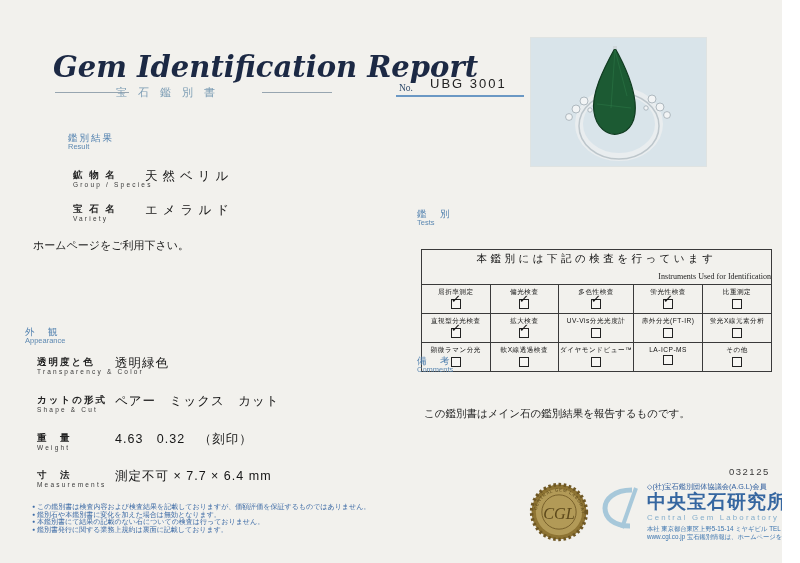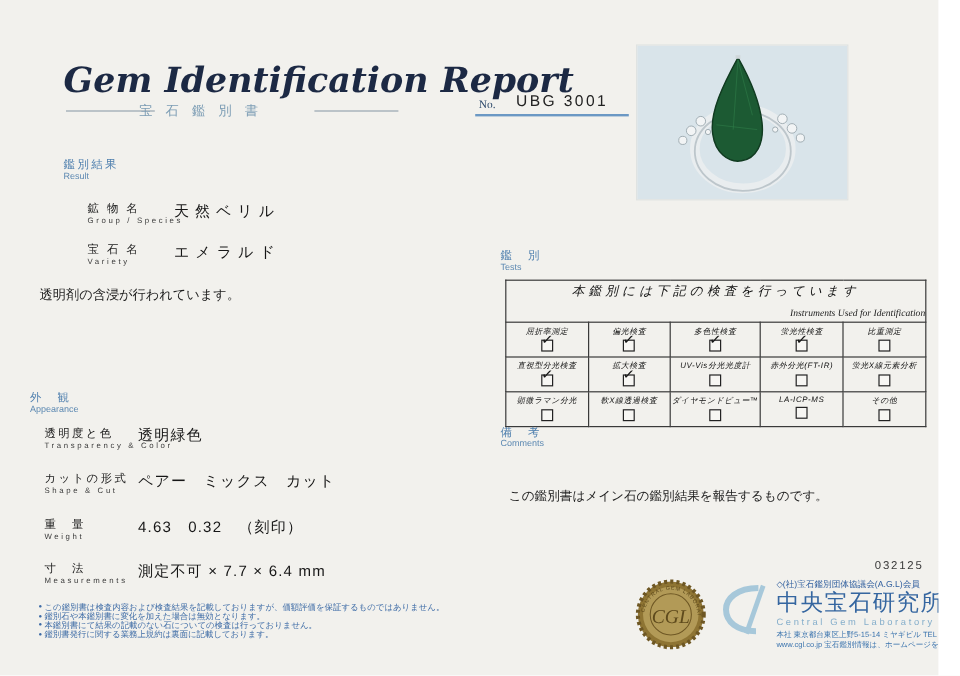--- a/index.html
+++ b/index.html
@@ -18,41 +18,41 @@
             font-size:9.5px;color:#2e4a6b;}
   .no-value{position:absolute;left:430px;top:76px;font-size:13px;letter-spacing:2px;color:#222;white-space:nowrap;}
   .no-rule{position:absolute;left:396px;top:95px;width:128px;height:1.5px;background:#6b98c4;}
 
   .photo{position:absolute;left:530px;top:37px;width:175px;height:128px;border:1px solid #dfe3e2;}
 
   
   .sec-head{position:absolute;line-height:1.1;}
   .sec-head .jp{font-size:9.5px;color:#4e7fae;letter-spacing:2px;white-space:nowrap;}
   .sec-head .en{font-size:7.5px;color:#5d89b2;}
-  .res-head{left:10px;top:133px;padding-left:43px;}
+  .res-head{left:25px;top:133px;padding-left:43px;}
   .app-head{left:25px;top:327px;}
   .tests-head{left:417px;top:209px;}
   .com-head{left:417px;top:356px;}
 
   
   .field{position:absolute;line-height:1.1;}
   .field .lab-jp{font-size:9.5px;color:#222;letter-spacing:2px;white-space:nowrap;}
   .field .lab-en{font-size:6.5px;color:#3a3a3a;margin-top:1px;white-space:nowrap;}
   .field .val{position:absolute;top:1px;font-size:12.5px;color:#161616;white-space:nowrap;}
   .fld-r1{left:73px;top:169px;} .fld-r2{left:73px;top:203px;}
   .fld-r1 .val,.fld-r2 .val{left:72px;letter-spacing:5px;}
   .fld-a1{left:37px;top:356px;} .fld-a2{left:37px;top:394px;}
   .fld-a3{left:37px;top:432px;} .fld-a4{left:37px;top:469px;}
   .fld-a1 .val,.fld-a2 .val,.fld-a3 .val,.fld-a4 .val{left:78px;letter-spacing:1px;}
 
   .note{position:absolute;left:33px;top:238px;font-size:11px;color:#1d1d1d;white-space:nowrap;}
   .comment-text{position:absolute;left:424px;top:407px;font-size:10.5px;color:#1d1d1d;white-space:nowrap;}
 
   
-  .tests-table{position:absolute;left:421px;top:233px;width:351px;border-collapse:collapse;font-style:italic;}
+  .tests-table{position:absolute;left:421px;top:249px;width:351px;border-collapse:collapse;}
   .tests-table,.tests-table th,.tests-table td{border:1px solid #3a3a3a;}
   .tests-table{border-width:1.5px;}
   .tests-table th{padding:2px 0 3px;font-weight:normal;}
   .tt-jp{font-size:10.5px;letter-spacing:3.5px;color:#111;white-space:nowrap;}
   .tt-en{font-size:8px;font-family:"Liberation Serif",serif;color:#222;margin-top:6px;text-align:right;}
   .tests-table td{width:20%;height:24px;vertical-align:top;padding-top:3px;}
   .t-label{font-size:6.6px;text-align:center;letter-spacing:0.5px;color:#111;white-space:nowrap;}
   .t-check{width:8px;height:8px;border:1px solid #222;margin:2px auto 0;position:relative;background:#f7f6f3;}
   .t-check.on::after{content:"✓";position:absolute;left:-1px;top:-8px;font-size:12px;
                      font-weight:bold;color:#141414;transform:rotate(6deg);}
@@ -62,21 +62,21 @@
   .disclaimers li{font-size:7px;line-height:7.6px;color:#3d6ba6;white-space:nowrap;}
   .disclaimers li::before{content:"●";font-size:5px;margin-right:2px;vertical-align:1px;}
 
   
   .serial{position:absolute;left:729px;top:466px;font-size:9.5px;letter-spacing:1.5px;color:#3a3a3a;}
   .seal{position:absolute;left:528px;top:482px;}
   .cgl-logo{position:absolute;left:601px;top:486px;}
   .lab-block{position:absolute;left:647px;top:483px;line-height:1.1;}
   .membership{font-size:7.2px;color:#2f5e9e;white-space:nowrap;}
   .membership .gem{color:#2f5e9e;font-size:7px;}
-  .lab-jp{font-size:19px;color:#3566a0;letter-spacing:1px;font-weight:400;white-space:nowrap;margin-top:1px;}
+  .lab-jp{font-size:19px;color:#3566a0;letter-spacing:1px;font-weight:700;white-space:nowrap;margin-top:1px;}
   .lab-en{font-size:7.8px;color:#85aecb;letter-spacing:2.2px;white-space:nowrap;margin-top:1px;}
   .lab-addr{font-size:6.3px;color:#3b74ae;white-space:nowrap;margin-top:4px;}
   .lab-web{font-size:6.3px;color:#3b74ae;white-space:nowrap;margin-top:1px;}
 </style>
 </head>
 <body>
 
 <div id="report">
 
   <div class="title">Gem Identification Report</div>
@@ -113,21 +113,21 @@
   <div class="field fld-r1">
     <div class="lab-jp">鉱 物 名</div>
     <div class="lab-en">Group / Species</div>
     <div class="val">天然ベリル</div>
   </div>
   <div class="field fld-r2">
     <div class="lab-jp">宝 石 名</div>
     <div class="lab-en">Variety</div>
     <div class="val">エメラルド</div>
   </div>
-  <div class="note">透明剤の含浸が行われています。</div>
+  <div class="note">ホームページをご利用下さい。</div>
 
   <div class="sec-head app-head">
     <div class="jp">外　観</div>
     <div class="en">Appearance</div>
   </div>
   <div class="field fld-a1">
     <div class="lab-jp">透明度と色</div>
     <div class="lab-en">Transparency &amp; Color</div>
     <div class="val">透明緑色</div>
   </div>

